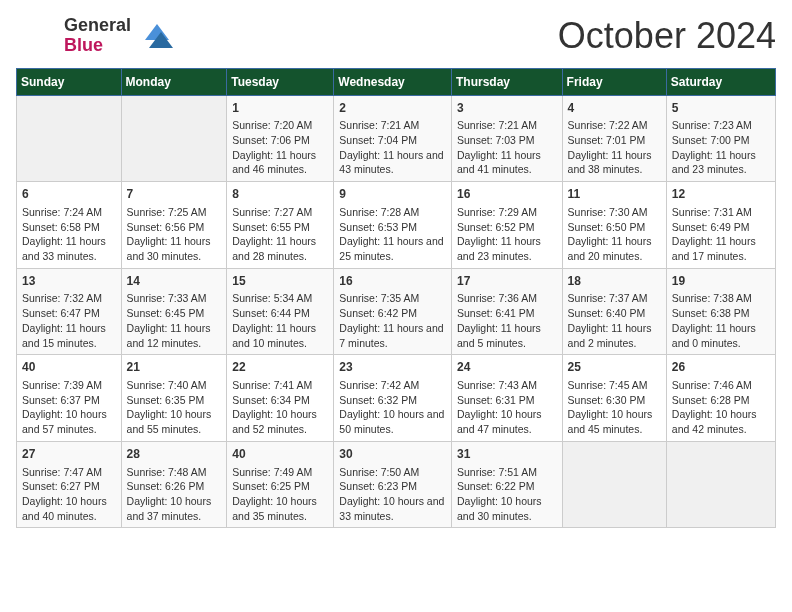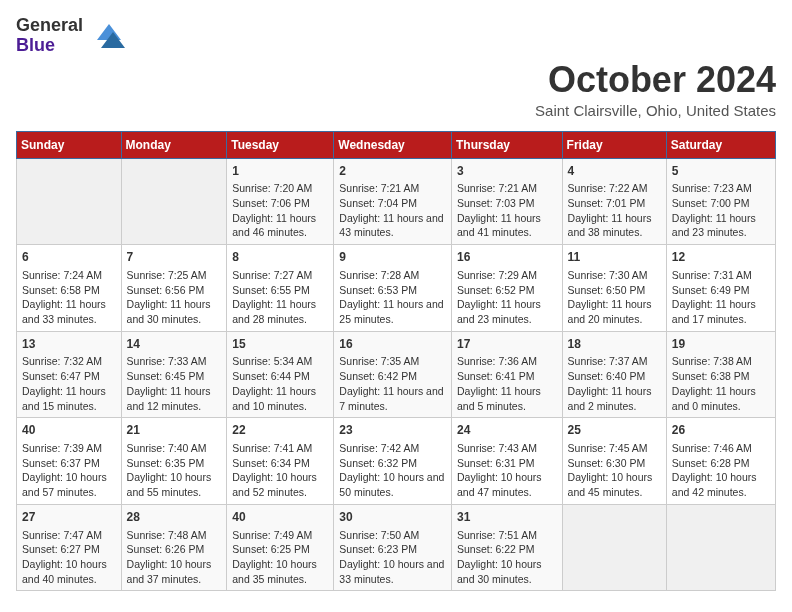--- a/index.html
+++ b/index.html
@@ -13,55 +13,55 @@
     .header-area {
       display: flex;
       justify-content: space-between;
       align-items: flex-start;
       margin-bottom: 12px;
     }
     .logo {
       display: flex;
       align-items: center;
       gap: 8px;
+      margin-left: 48px;
     }
     .logo-text {
       font-size: 18px;
       font-weight: bold;
       color: #333;
       line-height: 1.1;
     }
-    .logo-text span { color: #4c1d95; }
+    .logo-text span { color: #be185d; }
     .logo-icon {
       width: 32px;
       height: 32px;
       margin-left: 2px;
     }
     .title-area {
       text-align: right;
     }
     .month-title {
       font-size: 36px;
-      font-weight: bold;
+      font-weight: normal;
       color: #333;
       line-height: 1.1;
-      margin-top: 44px;
     }
     .location {
       font-size: 15px;
       color: #555;
       margin-top: 2px;
     }
     table {
       width: 100%;
       border-collapse: collapse;
       font-size: 11px;
     }
     thead tr th {
-      background-color: #b91c1c;
+      background-color: #14532d;
       color: #fff;
       padding: 6px 4px;
       text-align: left;
       font-size: 12px;
       font-weight: bold;
       border: 1px solid #3a6aa0;
     }
     tbody tr td {
       border: 1px solid #ccc;
       vertical-align: top;
@@ -98,21 +98,20 @@
         General<br><span>Blue</span>
       </div>
     </div>
     <svg class="logo-icon" viewBox="0 0 32 32">
       <polygon points="16,4 28,20 4,20" fill="#4a90d9"></polygon>
       <polygon points="20,12 32,28 8,28" fill="#2a6aa0"></polygon>
     </svg>
   </div>
   <div class="title-area">
     <div class="month-title">October 2024</div>
-    <div class="location">Saint Clairsville, Ohio, United States</div>
   </div>
 </div>
 
 <table>
   <thead>
     <tr>
     <th>Sunday</th>
         <th>Monday</th>
         <th>Tuesday</th>
         <th>Wednesday</th>

